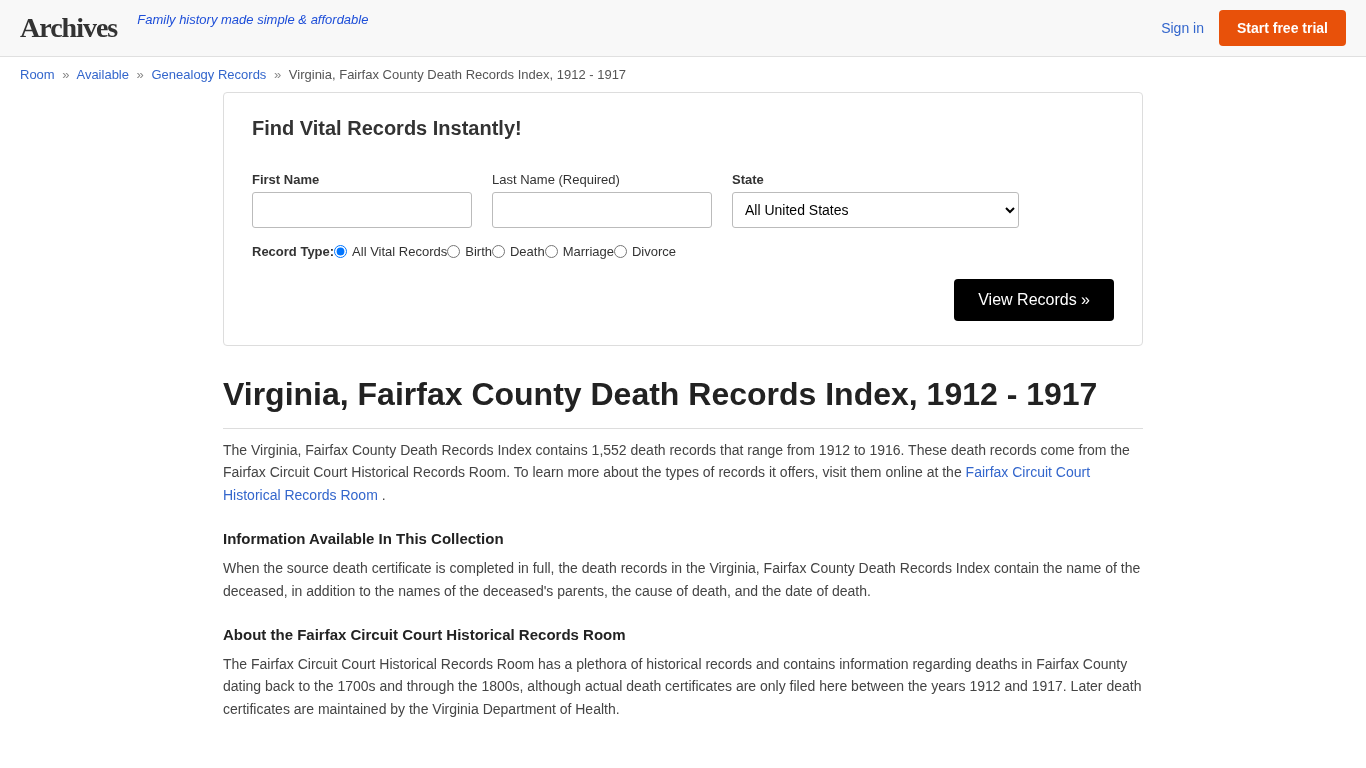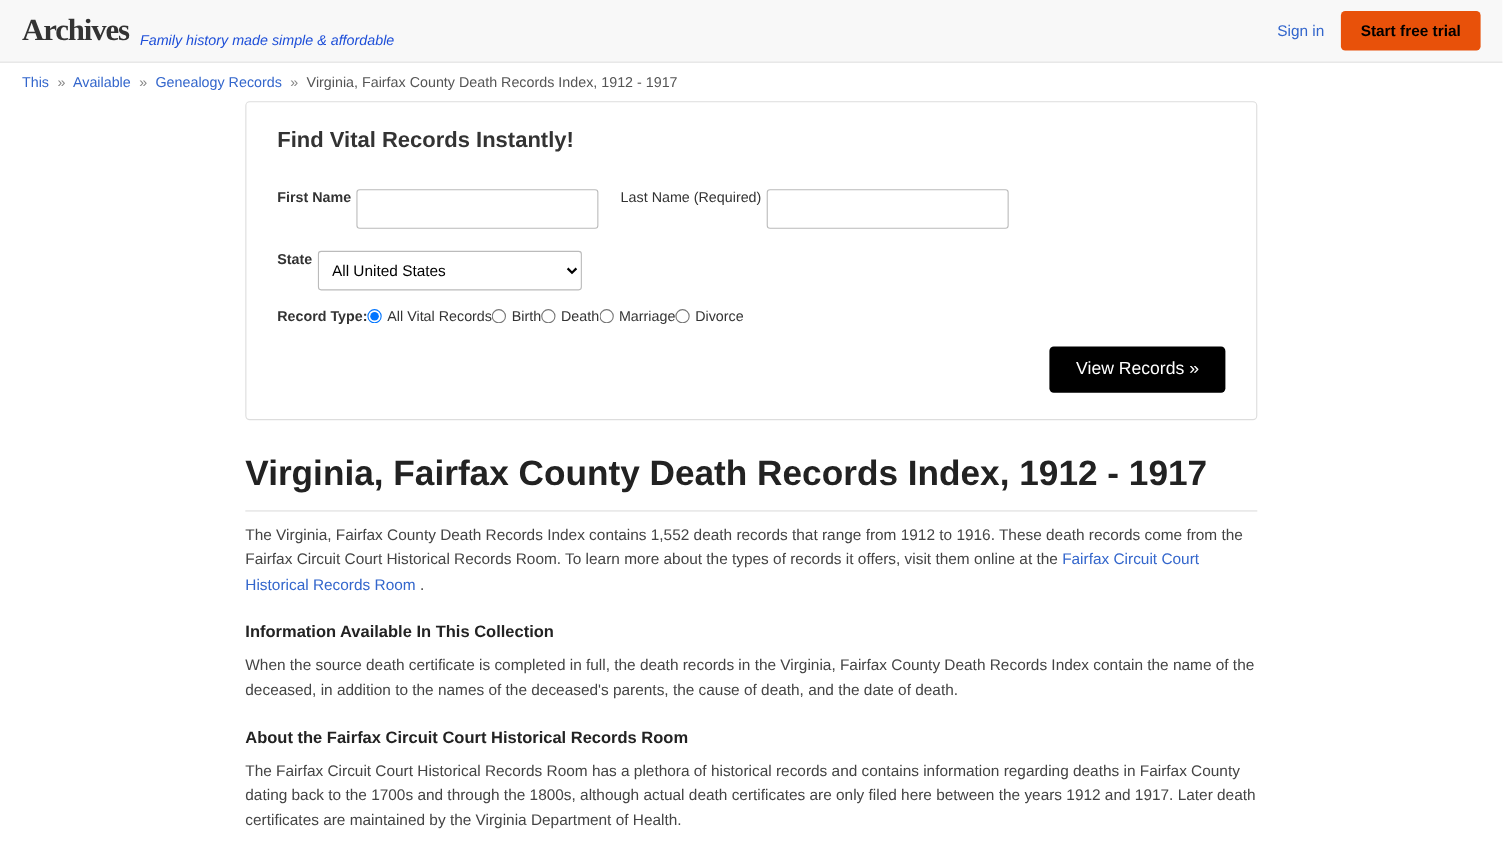--- a/index.html
+++ b/index.html
@@ -9,22 +9,22 @@
     .header {
       display: flex;
       align-items: center;
       justify-content: space-between;
       padding: 10px 20px;
       background: #f8f8f8;
       border-bottom: 1px solid #e0e0e0;
     }
     .header-left {
       display: flex;
-      align-items: flex-end;
-      gap: 10px;
+      align-items: flex-start;
+      gap: 20px;
     }
     .logo-archives {
       font-size: 28px;
       font-weight: bold;
       color: #333;
       font-family: Georgia, serif;
       letter-spacing: -1px;
     }
     .logo-tagline {
       font-size: 13px;
@@ -36,21 +36,21 @@
       align-items: center;
       gap: 15px;
     }
     .sign-in-link {
       color: #3366cc;
       text-decoration: none;
       font-size: 14px;
     }
     .start-trial-btn {
       background: #e8510a;
-      color: #000000;
+      color: #ffffff;
       border: none;
       padding: 10px 18px;
       font-size: 14px;
       font-weight: bold;
       border-radius: 4px;
       cursor: pointer;
     }
 
     
     .breadcrumb {
@@ -92,41 +92,41 @@
       margin-bottom: 32px;
     }
     .search-fields {
       display: flex;
       gap: 20px;
       align-items: flex-end;
       flex-wrap: wrap;
     }
     .field-group {
       display: flex;
-      flex-direction: row;
+      flex-direction: column;
       gap: 5px;
     }
     .field-group label {
       font-size: 13px;
       font-weight: bold;
       color: #333;
     }
     .field-group label span {
       font-weight: normal;
     }
     .field-group input[type="text"] {
       width: 220px;
       height: 36px;
       border: 1px solid #bbb;
       border-radius: 3px;
       padding: 4px 8px;
       font-size: 14px;
     }
     .field-group select {
-      width: 240px;
+      width: 287px;
       height: 36px;
       border: 1px solid #bbb;
       border-radius: 3px;
       padding: 4px 8px;
       font-size: 14px;
       background: #fff;
     }
     .record-type-row {
       display: flex;
       align-items: center;
@@ -195,21 +195,21 @@
     <span class="logo-archives">Archives</span>
     <span class="logo-tagline">Family history made simple &amp; affordable</span>
   </div>
   <div class="header-right">
     <a href="#" class="sign-in-link">Sign in</a>
     <button class="start-trial-btn">Start free trial</button>
   </div>
 </header>
 
 <nav class="breadcrumb">
-  <a href="#">This</a>
+  <a href="#">Room</a>
   <span class="sep">»</span>
   <a href="#">Available</a>
   <span class="sep">»</span>
   <a href="#">Genealogy Records</a>
   <span class="sep">»</span>
   <span class="current">Virginia, Fairfax County Death Records Index, 1912 - 1917</span>
 </nav>
 
 <div class="main-content">
 

